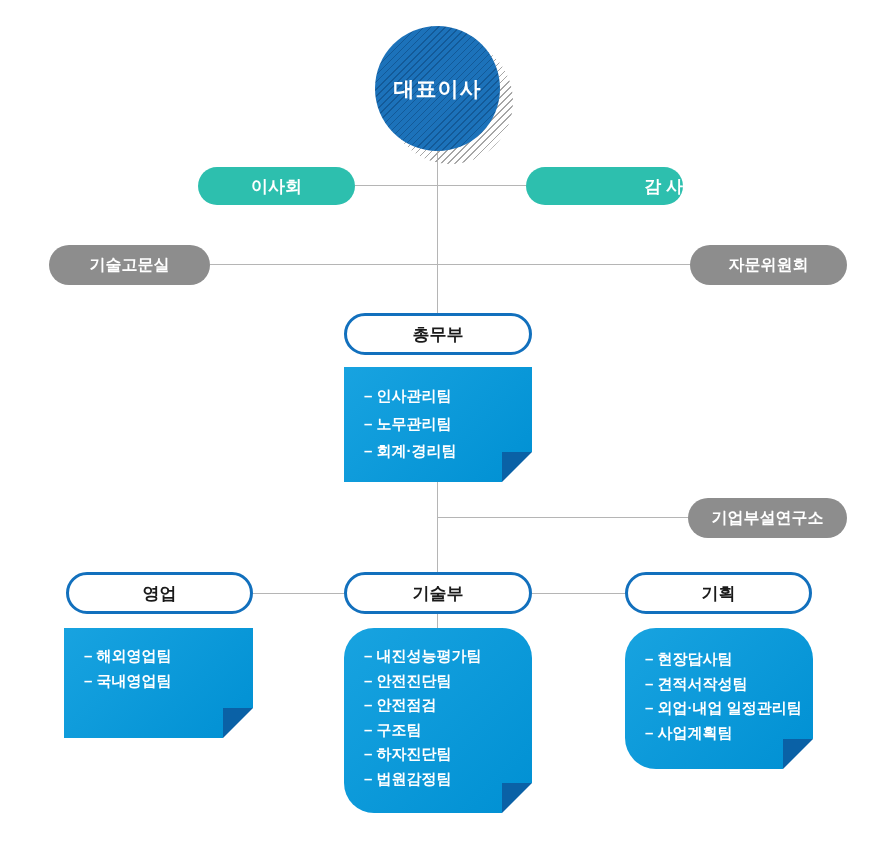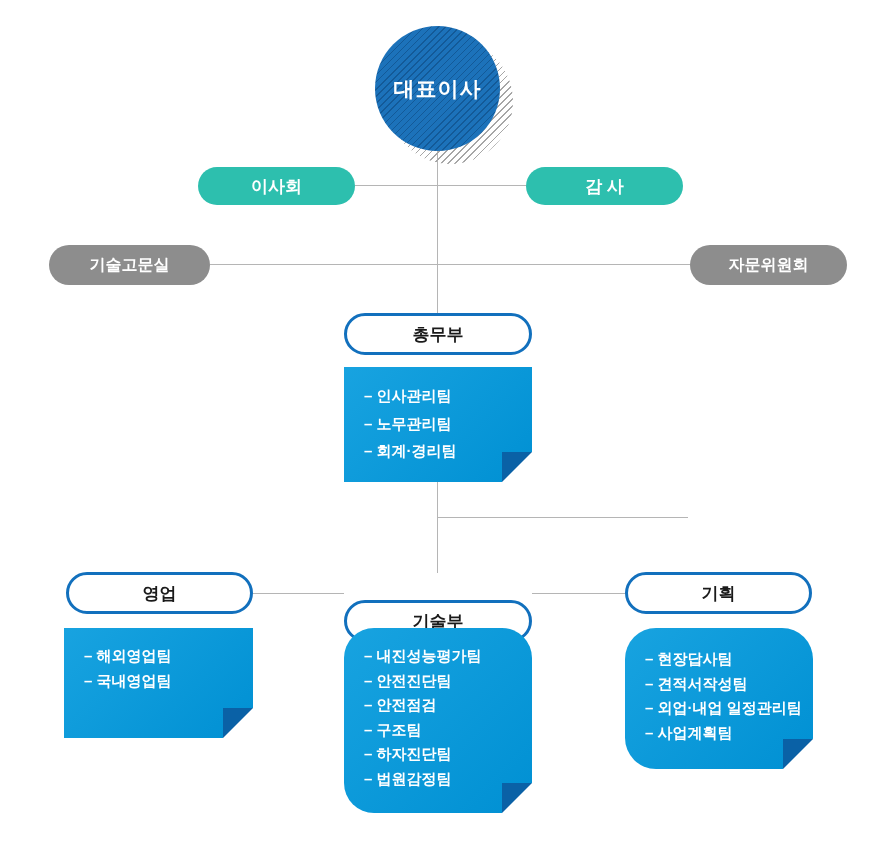--- a/index.html
+++ b/index.html
@@ -73,45 +73,48 @@
   <div class="vline" style="left:437px;top:614px;height:14px;"></div>
 
   <div class="circle-shadow"></div>
   <div class="circle">
     <span>대표이사</span>
   </div>
 
   <div class="pill teal" style="left:198px;top:167px;width:157px;">
     <span>이사회</span>
   </div>
-  <div class="pill teal" style="left:526px;top:167px;width:157px;">
+  <div class="pill teal" style="left:526px;top:167px;width:157px;justify-content:flex-end;">
     <span>감 사</span>
   </div>
 
   <div class="pill gray" style="left:49px;top:245px;width:161px;">
     <span>기술고문실</span>
   </div>
   <div class="pill gray" style="left:690px;top:245px;width:157px;">
     <span>자문위원회</span>
   </div>
 
   <div class="pill outline" style="left:344px;top:313px;width:182px;">
     <span>총무부</span>
   </div>
   <div class="note lh27" style="left:344px;top:367px;width:188px;height:115px;">
     <div class="team">– 인사관리팀</div>
     <div class="team">– 노무관리팀</div>
     <div class="team">– 회계·경리팀</div>
   </div>
 
+  <div class="pill gray" style="left:688px;top:498px;width:159px;">
+    <span>기업부설연구소</span>
+  </div>
 
   <div class="pill outline" style="left:66px;top:572px;width:181px;height:36px;">
     <span>영업</span>
   </div>
-  <div class="pill outline" style="left:344px;top:572px;width:182px;height:36px;margin-top:28px;">
+  <div class="pill outline" style="left:344px;top:572px;width:182px;height:36px;">
     <span>기술부</span>
   </div>
   <div class="pill outline" style="left:625px;top:572px;width:181px;height:36px;">
     <span>기획</span>
   </div>
 
   <div class="note lh25" style="left:64px;top:628px;width:189px;height:110px;">
     <div class="team">– 해외영업팀</div>
     <div class="team">– 국내영업팀</div>
   </div>

